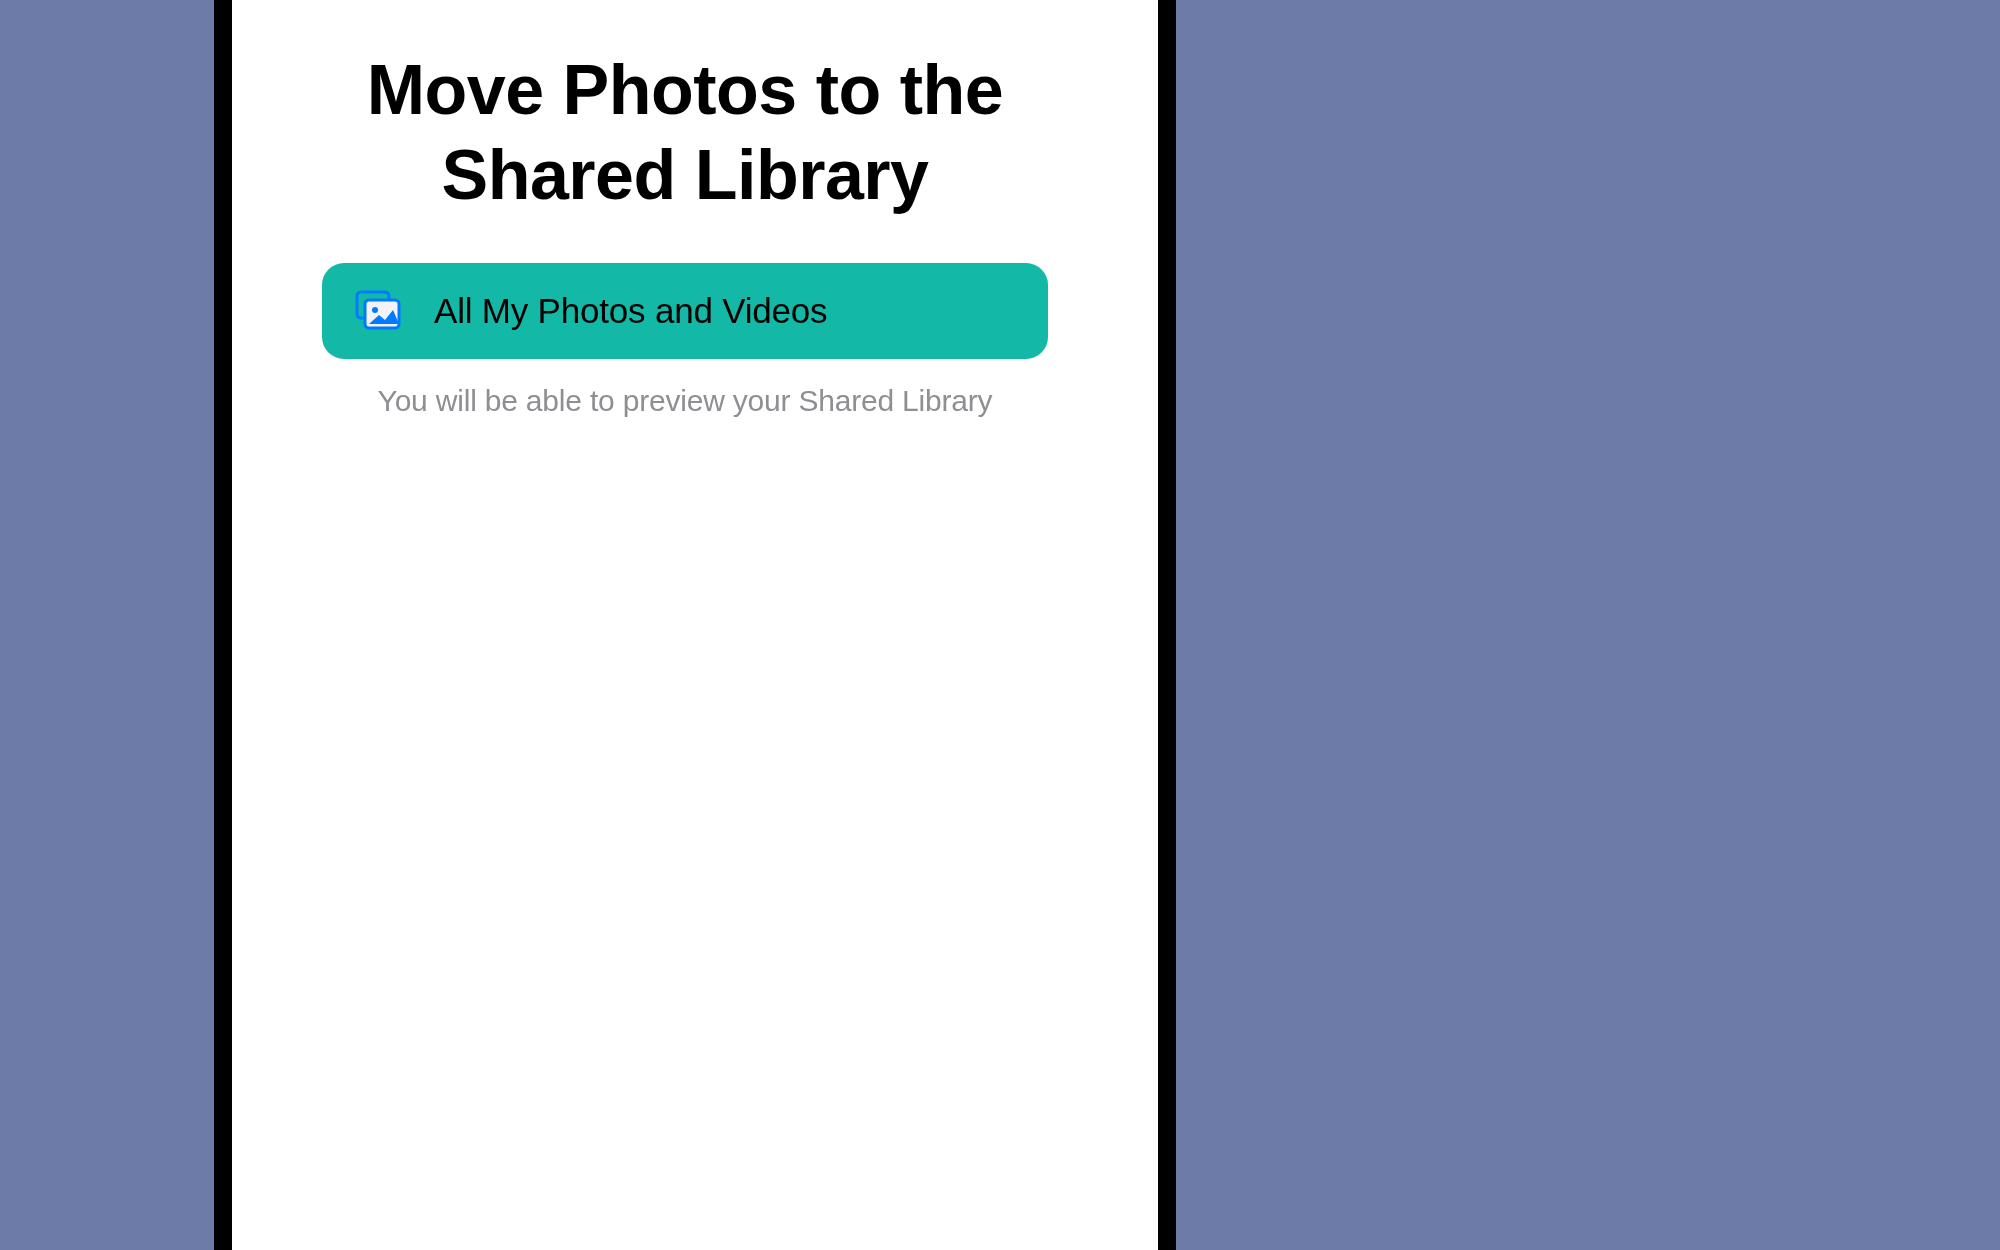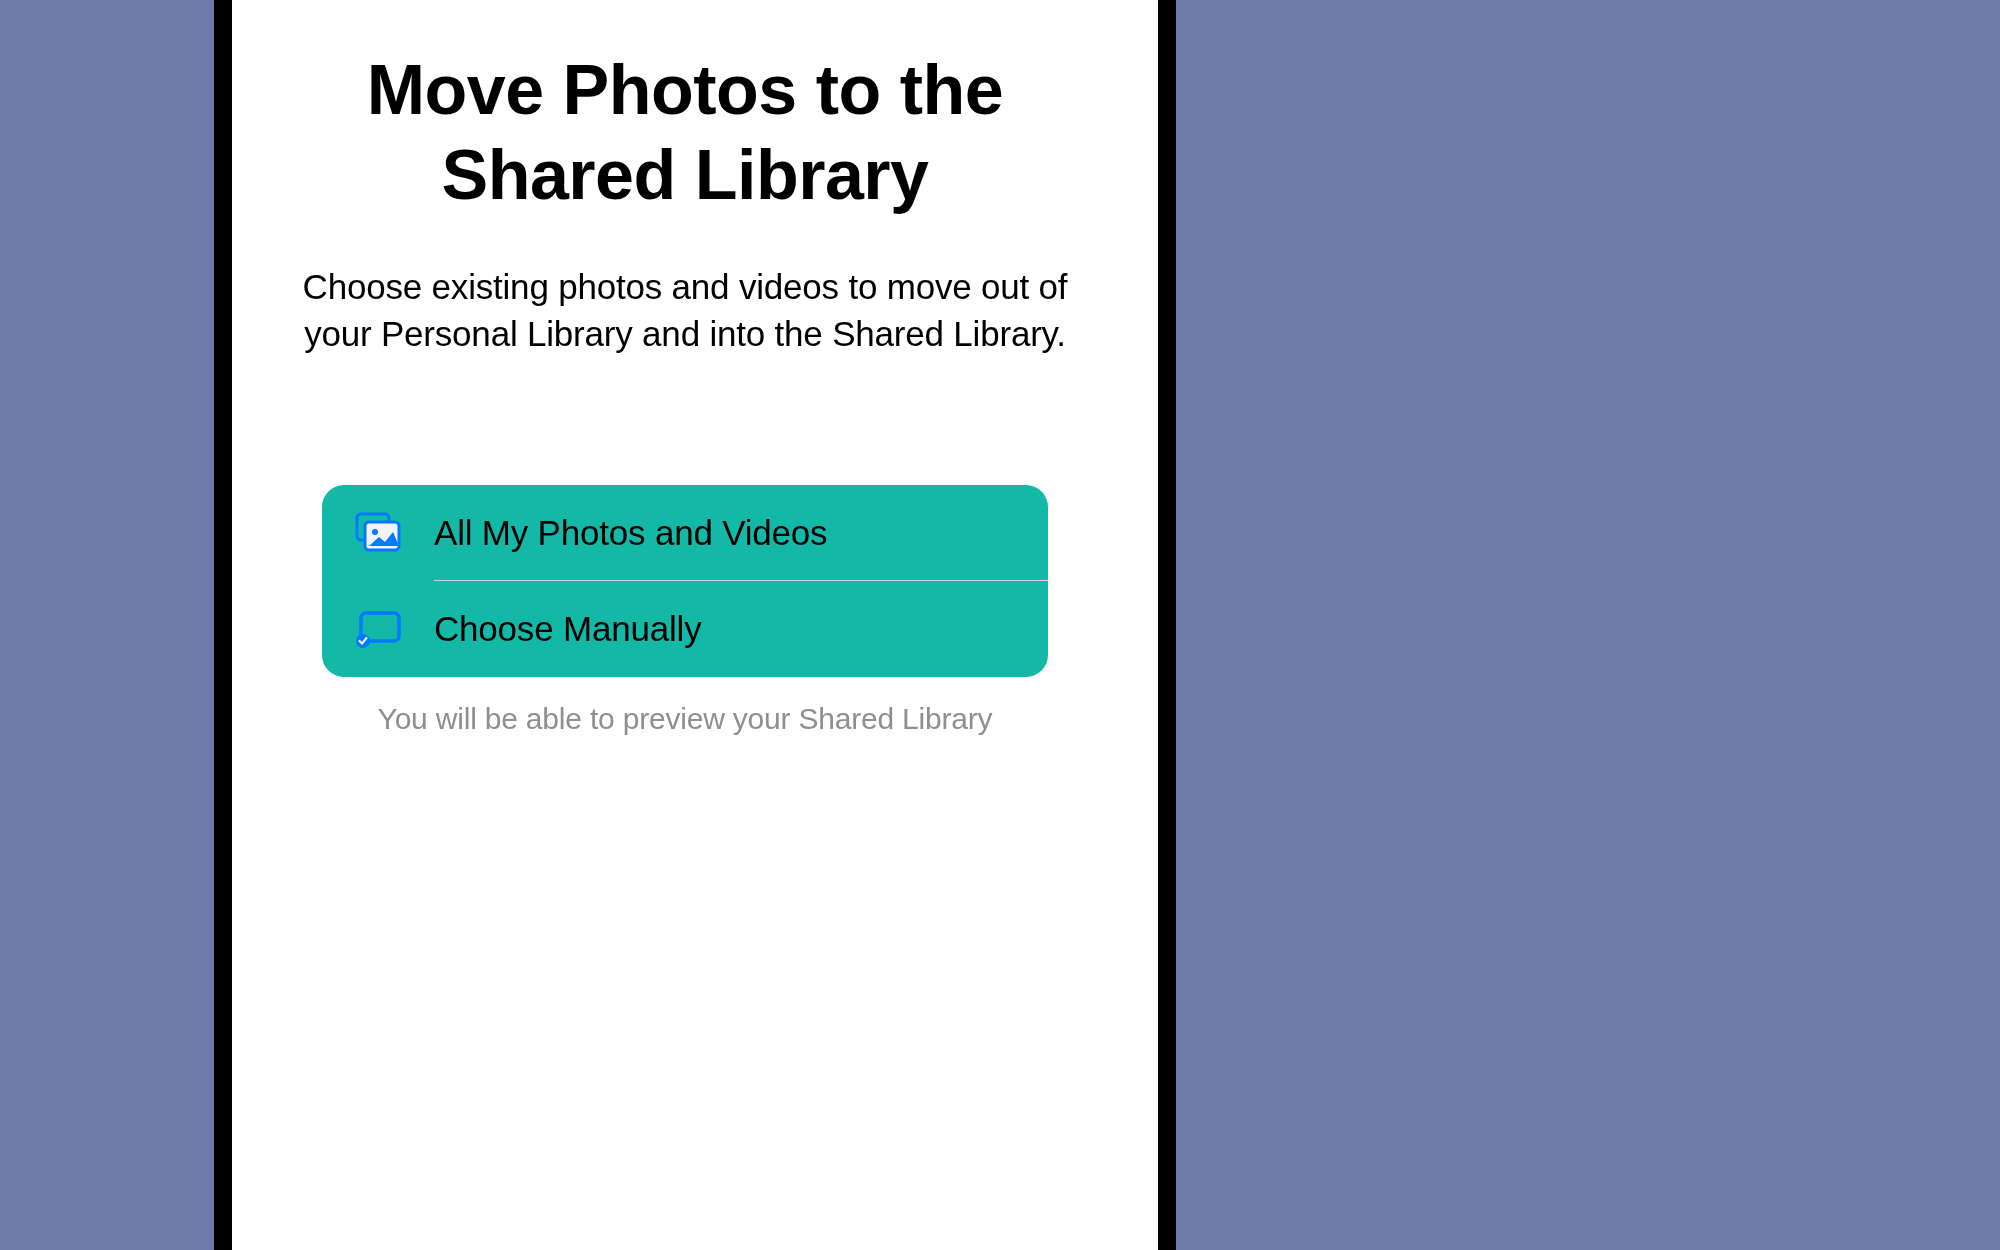--- a/index.html
+++ b/index.html
@@ -99,46 +99,35 @@
     }
   </style>
 </head>
 <body>
 
 <div class="device-frame">
   <div class="screen">
 
     <h1 class="title">Move Photos to the Shared Library</h1>
 
-    <p class="subtitle">Choose existing photos and videos to move out of your Personal Library and into the Shared Library.</p>
 
     <div class="options-card">
 
       <div class="option-row">
         <span class="option-icon">
           <svg width="48" height="42" viewBox="0 0 48 42">
             <rect x="2" y="2" width="32" height="26" rx="4" fill="none" stroke="#007aff" stroke-width="3"></rect>
             <rect x="10" y="10" width="34" height="28" rx="4" fill="#f2f2f7" stroke="#007aff" stroke-width="3"></rect>
             <circle cx="20" cy="20" r="3" fill="#007aff"></circle>
             <path d="M 14 34 L 24 25 L 30 30 L 38 20 L 44 34 Z" fill="#007aff"></path>
           </svg>
         </span>
         <span class="option-label">All My Photos and Videos</span>
       </div>
 
 
-      <div class="option-row">
-        <span class="option-icon">
-          <svg width="48" height="40" viewBox="0 0 48 40">
-            <rect x="6" y="4" width="38" height="28" rx="5" fill="none" stroke="#007aff" stroke-width="3.5"></rect>
-            <circle cx="8" cy="32" r="7" fill="#007aff"></circle>
-            <path d="M 4.5 32 L 7 34.5 L 11.5 29" stroke="#f2f2f7" stroke-width="2.2" fill="none" stroke-linecap="round" stroke-linejoin="round"></path>
-          </svg>
-        </span>
-        <span class="option-label">Choose Manually</span>
-      </div>
 
     </div>
 
     <p class="footer-text">You will be able to preview your Shared Library</p>
 
   </div>
 </div>
 
 </body></html>

